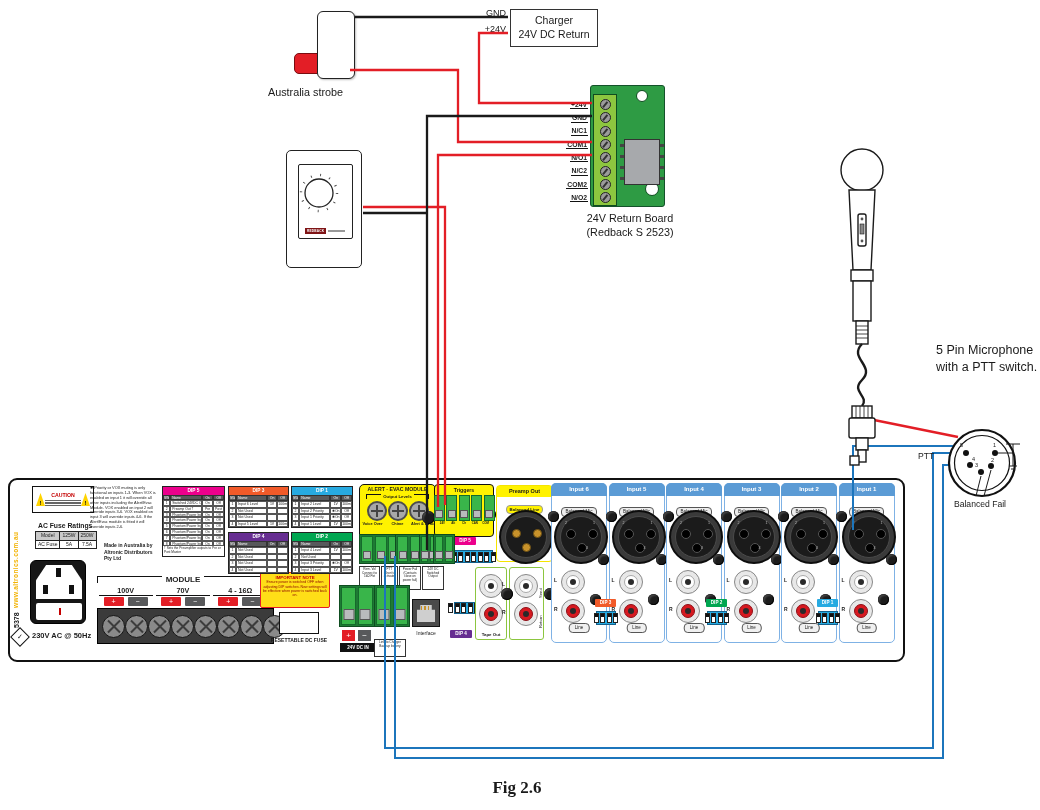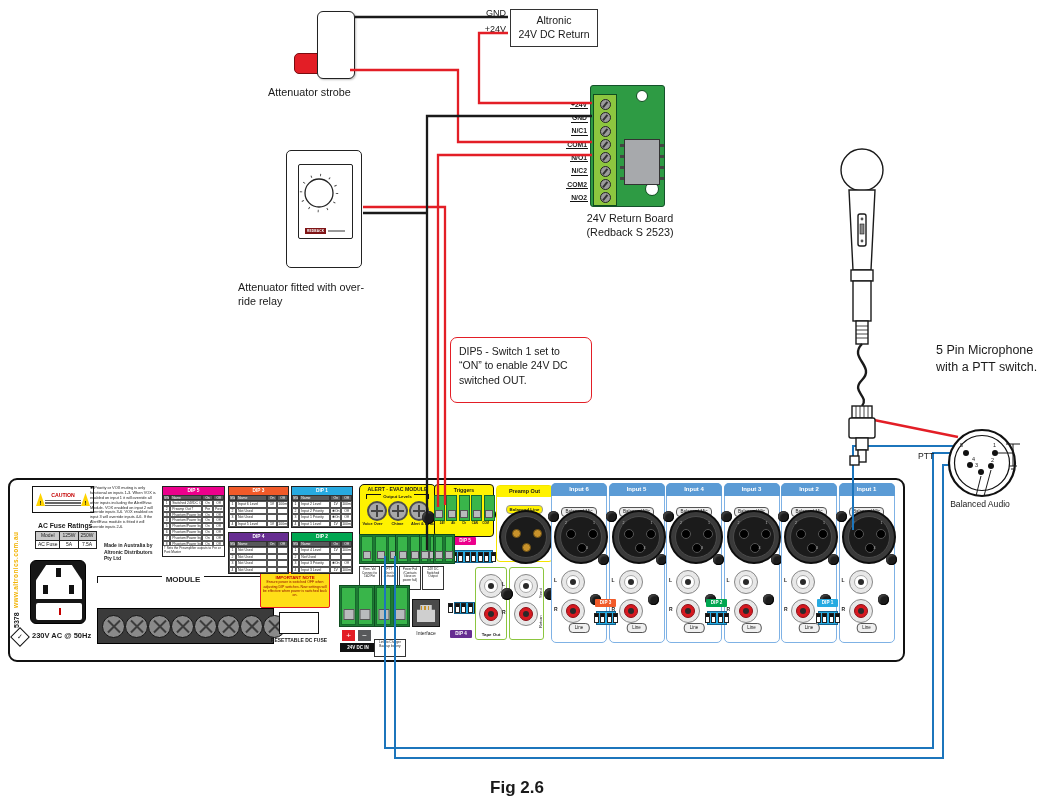--- a/index.html
+++ b/index.html
@@ -157,27 +157,27 @@
   .figcap{font-size:17px;font-weight:bold;text-align:center;}
 </style>
 </head>
 <body>
 
 <div class="page">
 
   <div class="abs lab lab-r" style="left:468px;top:8px;width:38px;">GND</div>
   <div class="abs lab lab-r" style="left:468px;top:24px;width:38px;">+24V</div>
   <div class="abs supplybox" style="left:510px;top:9px;width:88px;height:38px;">
-    <div>Altronic</div>
+    <div>Charger</div>
     <div>24V DC Return</div>
   </div>
 
   <div class="abs strobe-red" style="left:294px;top:53px;width:28px;height:21px;"></div>
   <div class="abs strobe-body" style="left:317px;top:11px;width:38px;height:68px;"></div>
-  <div class="abs cap" style="left:268px;top:85px;width:120px;">Attenuator strobe</div>
+  <div class="abs cap" style="left:268px;top:85px;width:120px;">Australia strobe</div>
 
   <div class="abs relay" style="left:590px;top:85px;width:75px;height:122px;">
     <div class="rstrip">
       <div style="padding-top:3px;">
 
       <div class="rcell">
             <div class="rscrew"></div>
           </div>
           <div class="rcell">
             <div class="rscrew"></div>
@@ -238,30 +238,28 @@
     <div>(Redback S 2523)</div>
   </div>
 
   <div class="abs atten-outer" style="left:286px;top:150px;width:76px;height:118px;">
     <div class="atten-inner"></div>
     <div class="atten-logo">
       <span class="rb">REDBACK</span>
         <span class="bar"></span>
     </div>
   </div>
-  <div class="abs cap" style="left:238px;top:280px;width:132px;">Attenuator fitted with over-ride relay</div>
-
-  <div class="abs notebox" style="left:450px;top:337px;width:142px;height:66px;">DIP5 - Switch 1 set to “ON” to enable 24V DC switched OUT.</div>
+
 
   <div class="abs miccap" style="left:936px;top:342px;width:110px;">
     <div>5 Pin Microphone</div>
     <div>with a PTT switch.</div>
   </div>
   <div class="abs smalllab" style="left:898px;top:451px;padding-left:20px;">PTT</div>
-  <div class="abs smalllab" style="left:947px;top:499px;width:66px;text-align:center;line-height:1.25;">Balanced Audio</div>
+  <div class="abs smalllab" style="left:947px;top:499px;width:66px;text-align:center;line-height:1.25;">Balanced Fail</div>
   <span class="pinnum" style="left:960px;top:442px;">5</span>
   <span class="pinnum" style="left:972px;top:456px;">4</span>
   <span class="pinnum" style="left:993px;top:442px;">1</span>
   <span class="pinnum" style="left:991px;top:457px;">2</span>
   <span class="pinnum" style="left:975px;top:462px;">3</span>
 
   <div class="abs panel" style="left:8px;top:478px;width:897px;height:184px;">
 
     <div class="abs vsite" style="left:2px;top:10px;height:118px;">www.altronics.com.au</div>
 
@@ -307,20 +305,44 @@
     <div class="abs madein" style="left:94px;top:62px;width:52px;">Made in Australia by Altronic Distributors Pty Ltd</div>
 
     <div class="abs vcert" style="left:3px;top:112px;height:36px;">5378</div>
     <div class="abs diamond" style="left:3px;top:150px;">
         <span>✓</span>
       </div>
 
     <div class="abs obracket" style="left:87px;top:95px;width:172px;">
         <span>MODULE</span>
       </div>
+    <div class="abs taps" style="left:87px;top:106px;width:172px;">
+
+    <div class="tap">
+        <div class="tlabel">100V</div>
+        <div class="pm">
+          <span class="plus">+</span>
+          <span class="minus">−</span>
+        </div>
+      </div>
+        <div class="tap">
+        <div class="tlabel">70V</div>
+        <div class="pm">
+          <span class="plus">+</span>
+          <span class="minus">−</span>
+        </div>
+      </div>
+        <div class="tap">
+        <div class="tlabel">4 - 16Ω</div>
+        <div class="pm">
+          <span class="plus">+</span>
+          <span class="minus">−</span>
+        </div>
+      </div>
+      </div>
     <div class="abs bstrip" style="left:87px;top:128px;width:177px;height:36px;">
       <div class="bolt"></div>
         <div class="bolt"></div>
         <div class="bolt"></div>
         <div class="bolt"></div>
         <div class="bolt"></div>
         <div class="bolt"></div>
         <div class="bolt"></div>
         <div class="bolt"></div>
     </div>
@@ -816,21 +838,21 @@
       </div>
     <div class="abs dlabel" style="left: 807px; top: 119px; width: 21px; height: 8px; background: rgb(39, 170, 225);">DIP 1</div>
     <div class="abs dipblk" style="left:808px;top:131px;width:20px;height:14px;">
         <span class="sw"></span>
         <span class="sw"></span>
         <span class="sw"></span>
         <span class="sw"></span>
       </div>
   </div>
 
-  <div class="abs figcap" style="left:462px;top:778px;width:110px;">Fig 2.6</div>
+  <div class="abs figcap" style="left:462px;top:778px;width:110px;font-family:Liberation Serif, serif;">Fig 2.6</div>
 
   <svg class="overlay" width="1040" height="810" viewBox="0 0 1040 810">
 
     <polyline class="w-black" points="508,17 355,17"></polyline>
     <polyline class="w-red" points="508,33 479,33 479,103 592,103"></polyline>
     <polyline class="w-red" points="350,70 458,70 458,142 592,142"></polyline>
     <polyline class="w-red" points="592,155 438,155 438,507"></polyline>
     <polyline class="w-red" points="363,207 445,207 445,505"></polyline>
     <polyline class="w-black" points="592,116 427,116 427,550"></polyline>
     <polyline class="w-black" points="363,213 427,213"></polyline>

